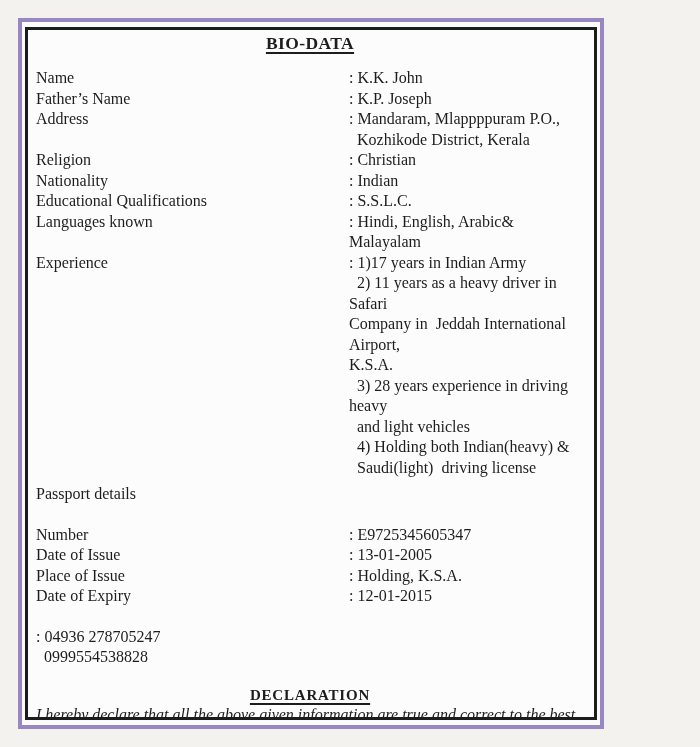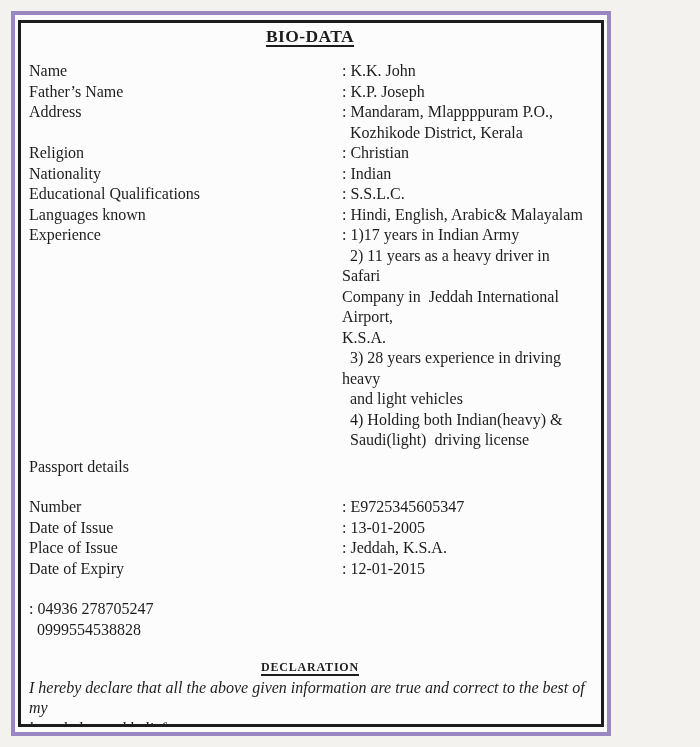--- a/index.html
+++ b/index.html
@@ -5,21 +5,21 @@
   html, body {
     margin: 0;
     padding: 0;
     overflow: hidden;
     background: #f4f2ee;
   }
   .page {
     width: 622px;
     height: 747px;
     box-sizing: border-box;
-    padding: 11px;
+    padding: 18px;
     background: var(--outer-edge, #f4f2ee);
   }
   .purple-frame {
     height: 100%;
     box-sizing: border-box;
     border: 4px solid var(--frame-purple, #9887c1);
     padding: 5px 3px;
     background: #fbfbfc;
   }
   .black-frame {
@@ -54,21 +54,21 @@
   .val { white-space: pre-wrap; }
   .section-heading {
     font-weight: normal;
     margin: 6px 0 20px 0;
   }
   .contact-row { margin-top: 20px; }
   .contact-row .lbl { font-weight: bold; }
   .decl-heading {
     text-align: center;
     font-weight: bold;
-    font-size: 12px;
+    font-size: 15px;
     letter-spacing: 0.8px;
     text-decoration: underline;
     text-decoration-thickness: 2px;
     text-underline-offset: 3px;
     margin-top: 17px;
   }
   .para { white-space: pre-wrap; font-style: italic; }
   .signature {
     font-weight: bold;
     padding-right: 40px;
@@ -130,21 +130,21 @@
       <div class="row">
         <div class="lbl">Number</div>
         <div class="val">: E9725345605347</div>
       </div>
       <div class="row">
         <div class="lbl">Date of Issue</div>
         <div class="val">: 13-01-2005</div>
       </div>
       <div class="row">
         <div class="lbl">Place of Issue</div>
-        <div class="val">: Jeddah, K.S.A.</div>
+        <div class="val">: Holding, K.S.A.</div>
       </div>
       <div class="row">
         <div class="lbl">Date of Expiry</div>
         <div class="val">: 12-01-2015</div>
       </div>
 
       <div class="row contact-row">
         <div class="val">: 04936 278705247
   0999554538828</div>
       </div>

